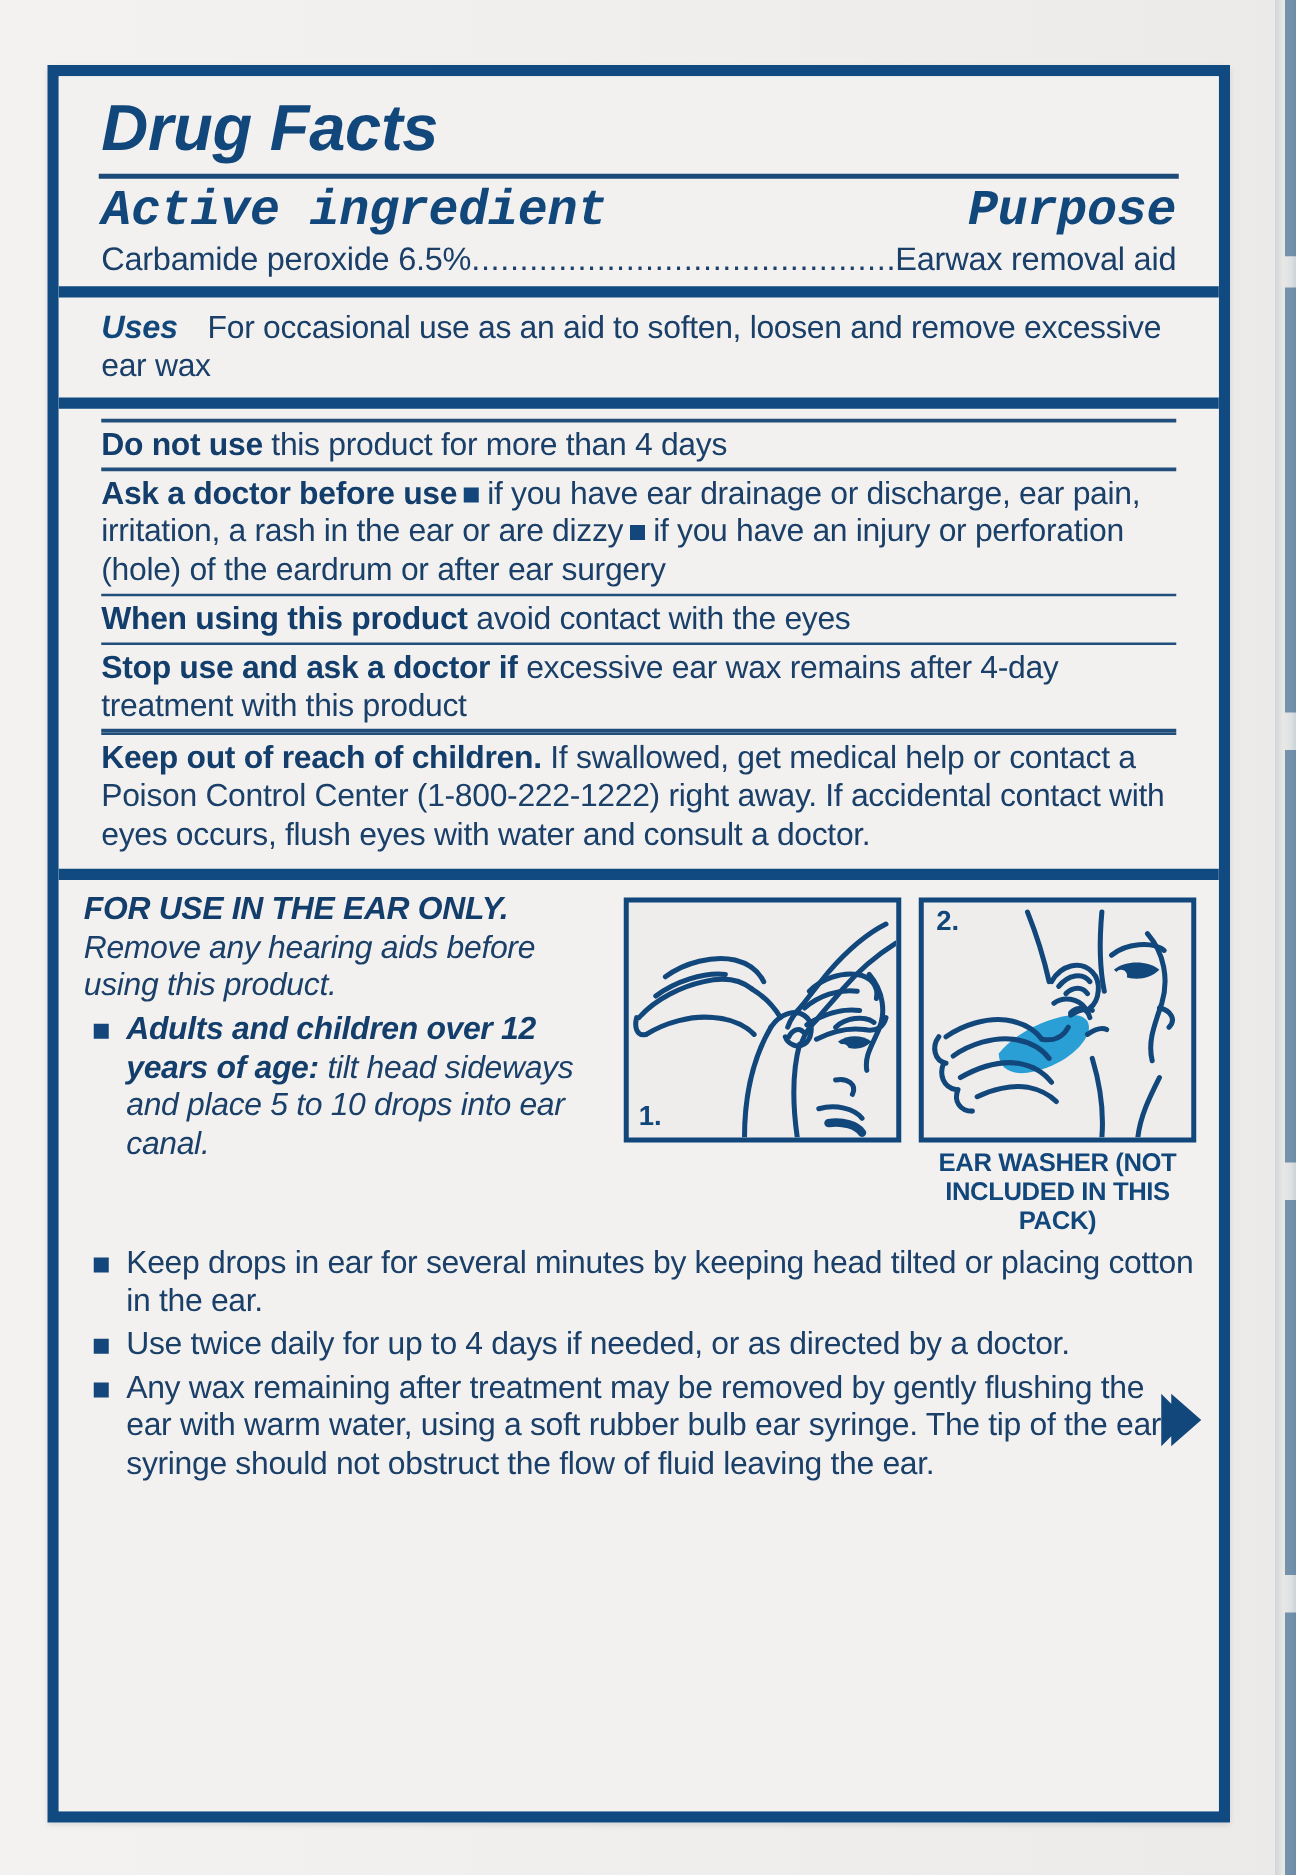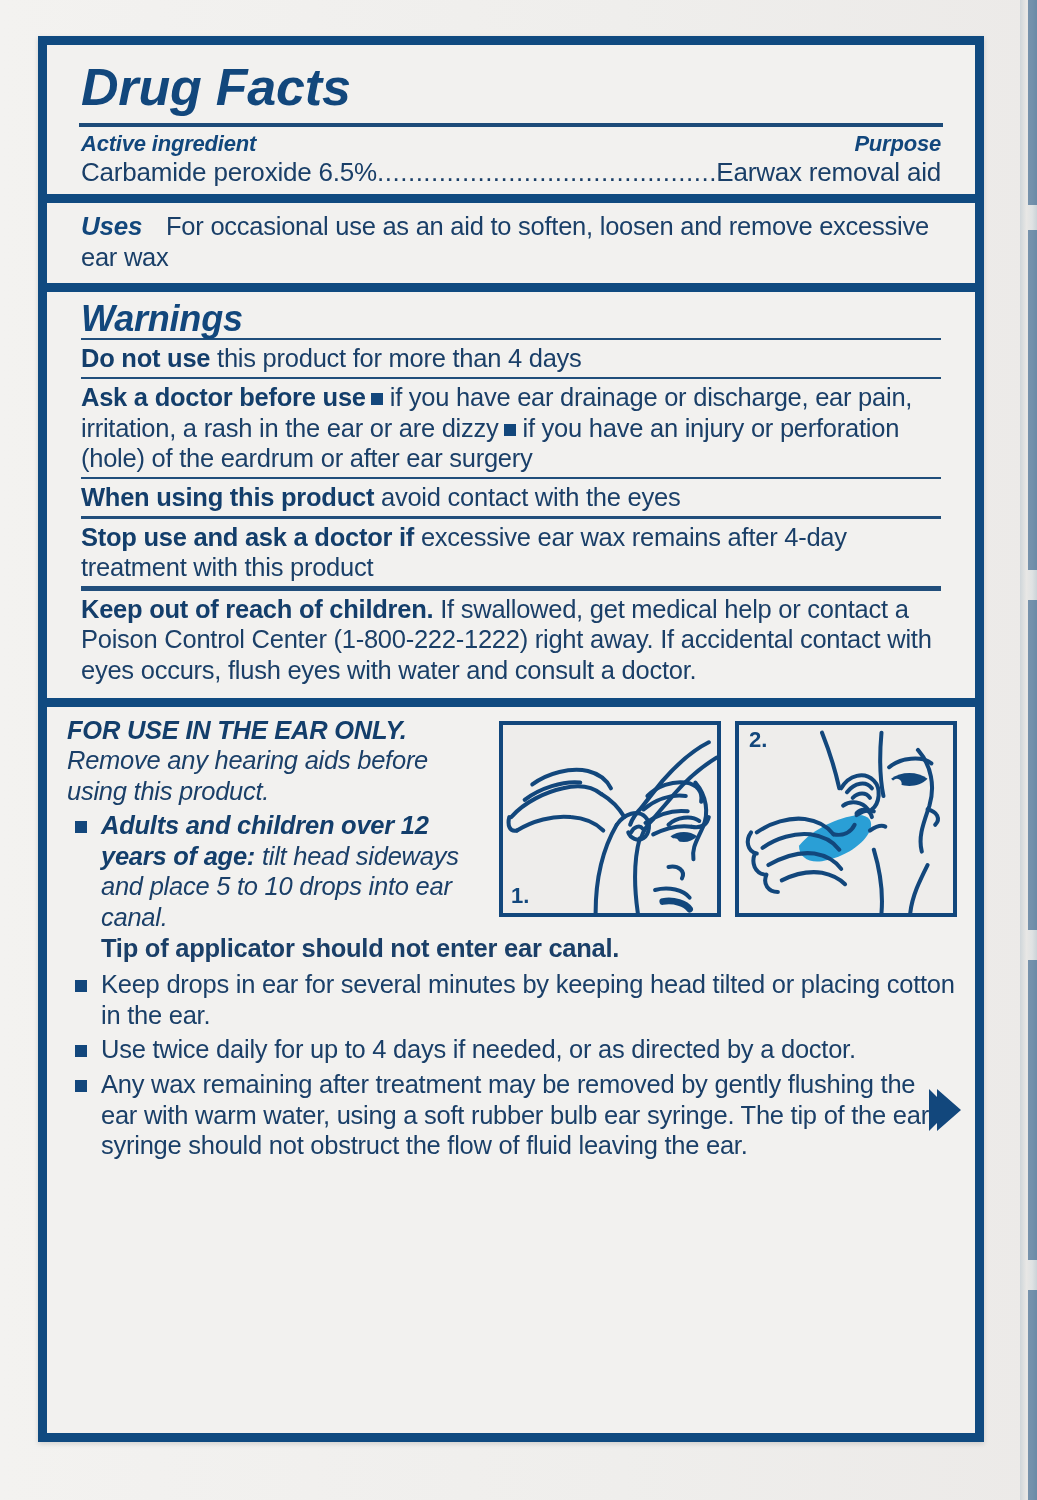--- a/index.html
+++ b/index.html
@@ -35,21 +35,21 @@
     position: absolute;
     right: 0;
     width: 9px;
     background: #1b4f7e;
     opacity: .55;
   }
 
   .label {
     position: absolute;
     left: 38px;
-    top: 36px;
+    top: 52px;
     width: 946px;
     height: 1406px;
     border: 9px solid #104a80;
     background: #f2f1ef;
     box-sizing: border-box;
     box-shadow: 0 2px 5px rgba(0,0,0,.13);
   }
   .inner {
     position: relative;
     width: 100%;
@@ -88,21 +88,21 @@
     margin: 6px 18px 0 18px;
   }
 
   
   .ai-row {
     display: flex;
     justify-content: space-between;
     align-items: baseline;
     padding: 4px 20px 0 20px;
   }
-  .ai-head { font-size: 22px; }
+  .ai-head { font-size: 40px; font-family: Liberation Mono, monospace; }
   .ai-line {
     padding: 0 20px 6px 20px;
     font-size: 26px;
     color: #1a3f68;
     display: flex;
     white-space: nowrap;
     letter-spacing: -.2px;
     text-align: center;
   }
   .dots {
@@ -230,21 +230,20 @@
           <span class="hdr-italic uses-head">Uses</span>
           <span style="display:inline-block;width:10px"></span>
           <span>For occasional use as an aid to soften, loosen and remove excessive ear wax</span>
         </div>
       </div>
 
       <div class="band"></div>
 
       <div class="sec">
         <div class="warn-box">
-          <div class="hdr-italic warn-head">Warnings</div>
 
           <div class="wrule"></div>
 
           <div class="body-txt w-line">
             <b class="lead">Do not use</b><span> this product for more than 4 days</span>
           </div>
           <div class="wrule"></div>
 
           <div class="body-txt w-line">
             <b class="lead">Ask a doctor before use</b><span class="sq"></span><span>if you have ear drainage or discharge, ear pain, irritation, a rash in the ear or are dizzy</span><span class="sq"></span><span>if you have an injury or perforation (hole) of the eardrum or after ear surgery</span>
@@ -366,26 +365,26 @@
                     <path d="M16 134 C12 144 16 154 26 156"></path>
                     <path d="M28 156 C24 166 30 174 40 174"></path>
                     <path d="M98 114 C108 116 116 112 120 104"></path>
 
                     <path d="M122 94 C128 90 134 88 140 90"></path>
                     <path d="M136 110 C142 106 148 104 152 106"></path>
                   </g>
                 </svg>
                 <div class="panel-num num-tl">2.</div>
               </div>
+              <div class="cap">EAR WASHER (NOT INCLUDED IN THIS PACK)</div>
             </div>
 
           </div>
         </div>
 
-        <div class="body-txt" style="font-weight:bold;padding-left:34px;margin-top:-2px;">Tip of applicator should not enter ear canal.</div>
 
         <ul class="bl body-txt" style="margin-top:6px">
           <li>
             <span class="bsq"></span>
             <span>Keep drops in ear for several minutes by keeping head tilted or placing cotton in the ear.</span>
           </li>
           <li>
             <span class="bsq"></span>
             <span>Use twice daily for up to 4 days if needed, or as directed by a doctor.</span>
           </li>

